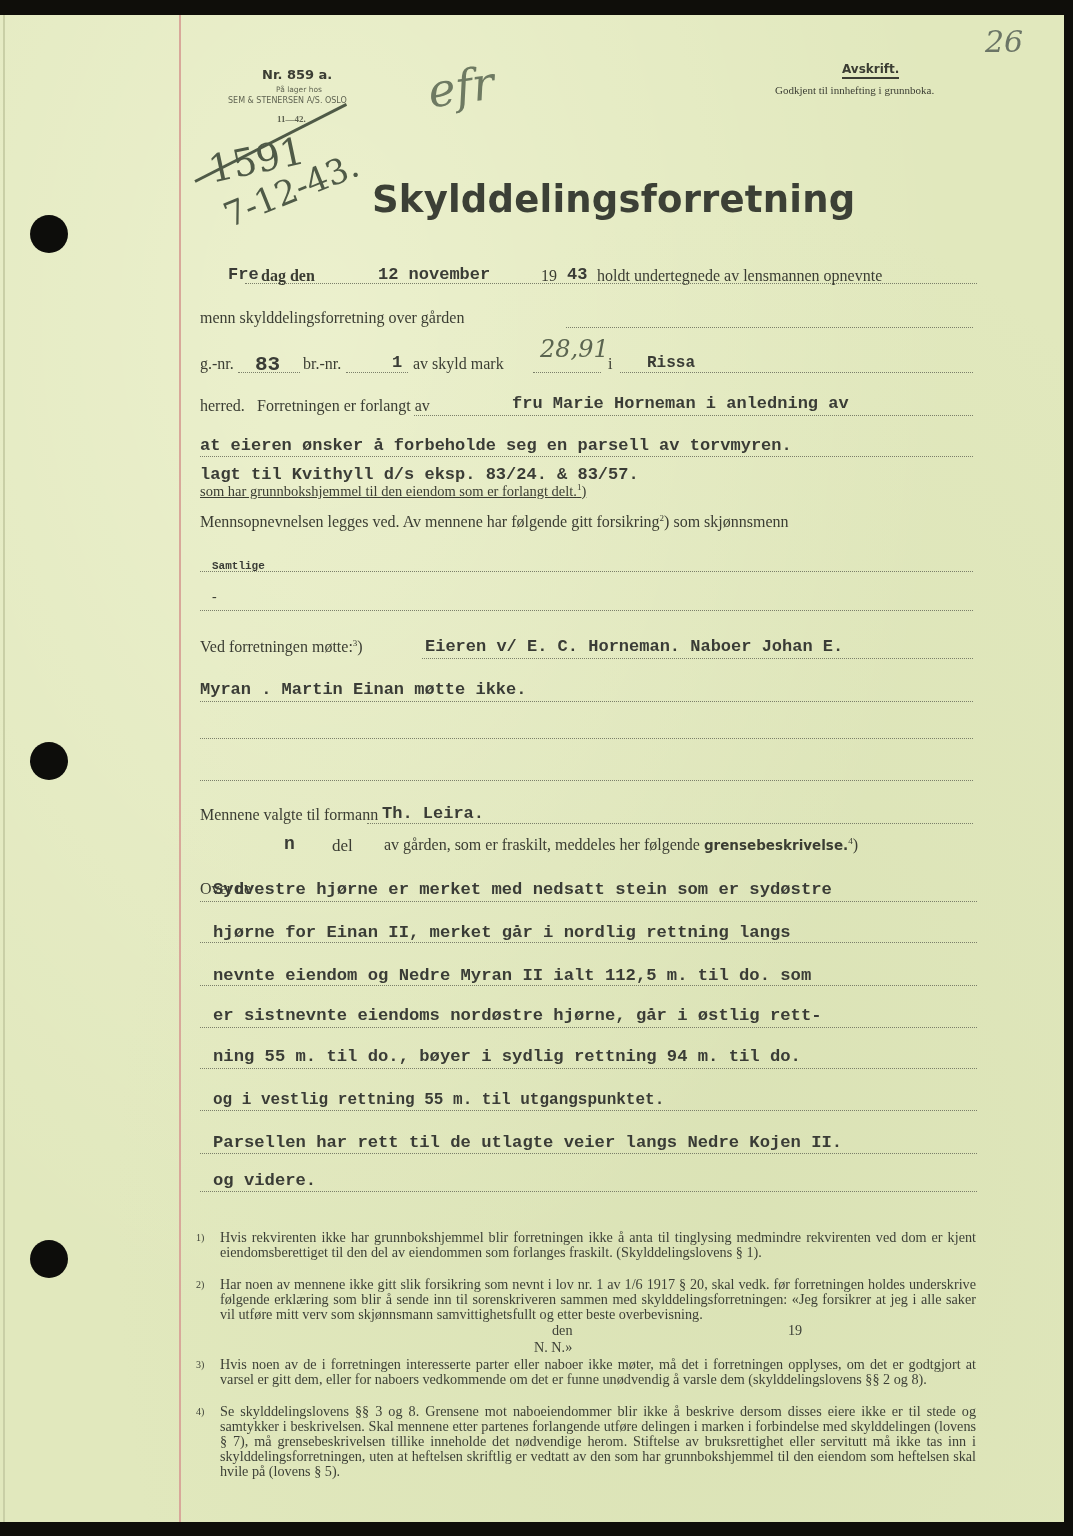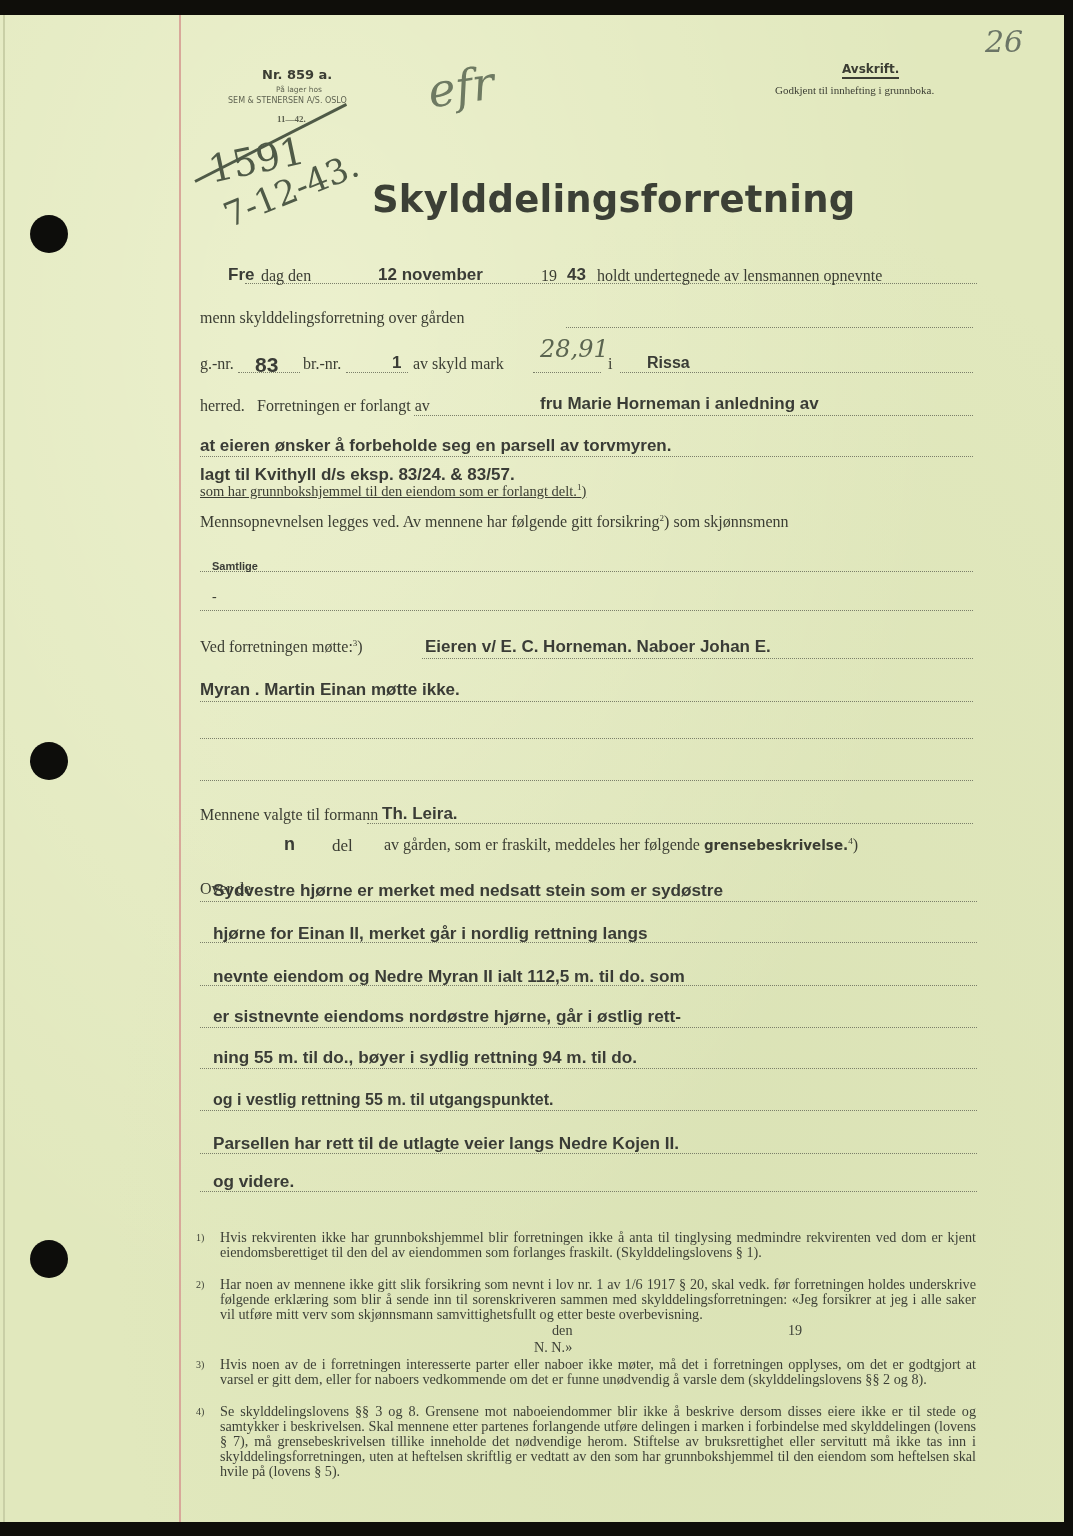--- a/index.html
+++ b/index.html
@@ -21,21 +21,21 @@
       background: #d8a89a;
     }
     .left-edge {
       position: absolute; left: 3px; top: 15px; width: 2px; height: 1507px; background: #c9cfa6;
     }
     .hole {
       position: absolute; left: 30px; width: 38px; height: 38px; border-radius: 50%;
       background: #0d0d0b;
     }
     .abs { position: absolute; white-space: nowrap; }
-    .mono { font-family: Liberation Sans, sans-serif; color: #3a3c36; font-weight: bold; }
+    .mono { font-family: Liberation Mono, monospace; color: #3a3c36; font-weight: bold; }
     .sans { font-family: "DejaVu Sans", "Liberation Sans", sans-serif; }
     .hand { font-family: "DejaVu Serif", serif; font-style: italic; color: #5b6550; }
     .field {
       position: absolute; border-bottom: 1px dotted #7b7f6a; height: 0;
     }
     .fn { position: absolute; left: 196px; width: 780px; font-size: 14.2px; line-height: 15px; color: #3d4037; }
     .fn .num { position: absolute; left: 0; top: 0; font-size: 10px; }
     .fn .txt { display: block; margin-left: 24px; text-align: justify; }
     sup { font-size: 9px; }
   </style>
@@ -63,21 +63,21 @@
 <div class="abs" style="left:775px; top:84px; font-size:11px; color:#3b3d33;">Godkjent til innhefting i grunnboka.</div>
 
 <div class="abs hand" style="left:208px; top:138px; font-size:38px; transform:rotate(-12deg); color:#4f5a47; font-style:normal;">1591</div>
 <div class="abs" style="left:195px; top:180px; width:170px; height:3px; background:#4f5a47; transform:rotate(-27deg); transform-origin:left center;"></div>
 <div class="abs hand" style="left:220px; top:170px; font-size:34px; transform:rotate(-22deg); color:#4f5a47; font-style:normal;">7-12-43.</div>
 
 <div class="abs sans" style="left:372px; top:178px; font-size:37px; font-weight:bold; color:#3c4036; letter-spacing:0.2px;">Skylddelingsforretning</div>
 
 <div class="field" style="left:245px; top:283px; width:732px;"></div>
 <div class="abs mono" style="left:228px; top:265px; font-size:17px;">Fre</div>
-<div class="abs" style="left:261px; top:267px; font-size:16px;">dag den</div>
+<div class="abs" style="left:261px; top:267px; font-size:16px;font-weight:bold;">dag den</div>
 <div class="abs mono" style="left:378px; top:265px; font-size:17px;">12 november</div>
 <div class="abs" style="left:541px; top:267px; font-size:16px;">19</div>
 <div class="abs mono" style="left:567px; top:265px; font-size:17px;">43</div>
 <div class="abs" style="left:597px; top:267px; font-size:16px;">holdt undertegnede av lensmannen opnevnte</div>
 
 <div class="abs" style="left:200px; top:309px; font-size:16px;">menn skylddelingsforretning over gården</div>
 <div class="field" style="left:566px; top:327px; width:407px;"></div>
 
 <div class="abs" style="left:200px; top:355px; font-size:16px;">g.-nr.</div>
 <div class="field" style="left:238px; top:372px; width:62px;"></div>
@@ -88,21 +88,21 @@
 <div class="abs" style="left:413px; top:355px; font-size:16px;">av skyld mark</div>
 <div class="field" style="left:533px; top:372px; width:68px;"></div>
 <div class="abs hand" style="left:540px; top:335px; font-size:24px;">28,91</div>
 <div class="abs" style="left:608px; top:355px; font-size:16px;">i</div>
 <div class="field" style="left:620px; top:372px; width:353px;"></div>
 <div class="abs mono" style="left:647px; top:354px; font-size:16px;">Rissa</div>
 
 <div class="abs" style="left:200px; top:397px; font-size:16px;">herred.</div>
 <div class="abs" style="left:257px; top:397px; font-size:16px;">Forretningen er forlangt av</div>
 <div class="field" style="left:414px; top:415px; width:559px;"></div>
-<div class="abs mono" style="left:540px; top:394px; font-size:17px;">fru Marie Horneman i anledning av</div>
+<div class="abs mono" style="left:512px; top:394px; font-size:17px;">fru Marie Horneman i anledning av</div>
 
 <div class="field" style="left:200px; top:456px; width:773px;"></div>
 <div class="abs mono" style="left:200px; top:436px; font-size:17px;">at eieren ønsker å forbeholde seg en parsell av torvmyren.</div>
 
 <div class="abs mono" style="left:200px; top:465px; font-size:17px;">lagt til Kvithyll d/s eksp. 83/24. &amp; 83/57.</div>
 <div class="abs" style="left:200px; top:482px; font-size:14.5px;text-decoration:underline;"><span>som har grunnbokshjemmel til den eiendom som er forlangt delt.</span><sup>1</sup>)</div>
 
 <div class="abs" style="left:200px; top:513px; font-size:16px;"><span>Mennsopnevnelsen legges ved.  Av mennene har følgende gitt forsikring</span><sup>2</sup><span>) som skjønnsmenn</span></div>
 
 <div class="field" style="left:200px; top:571px; width:773px;"></div>

